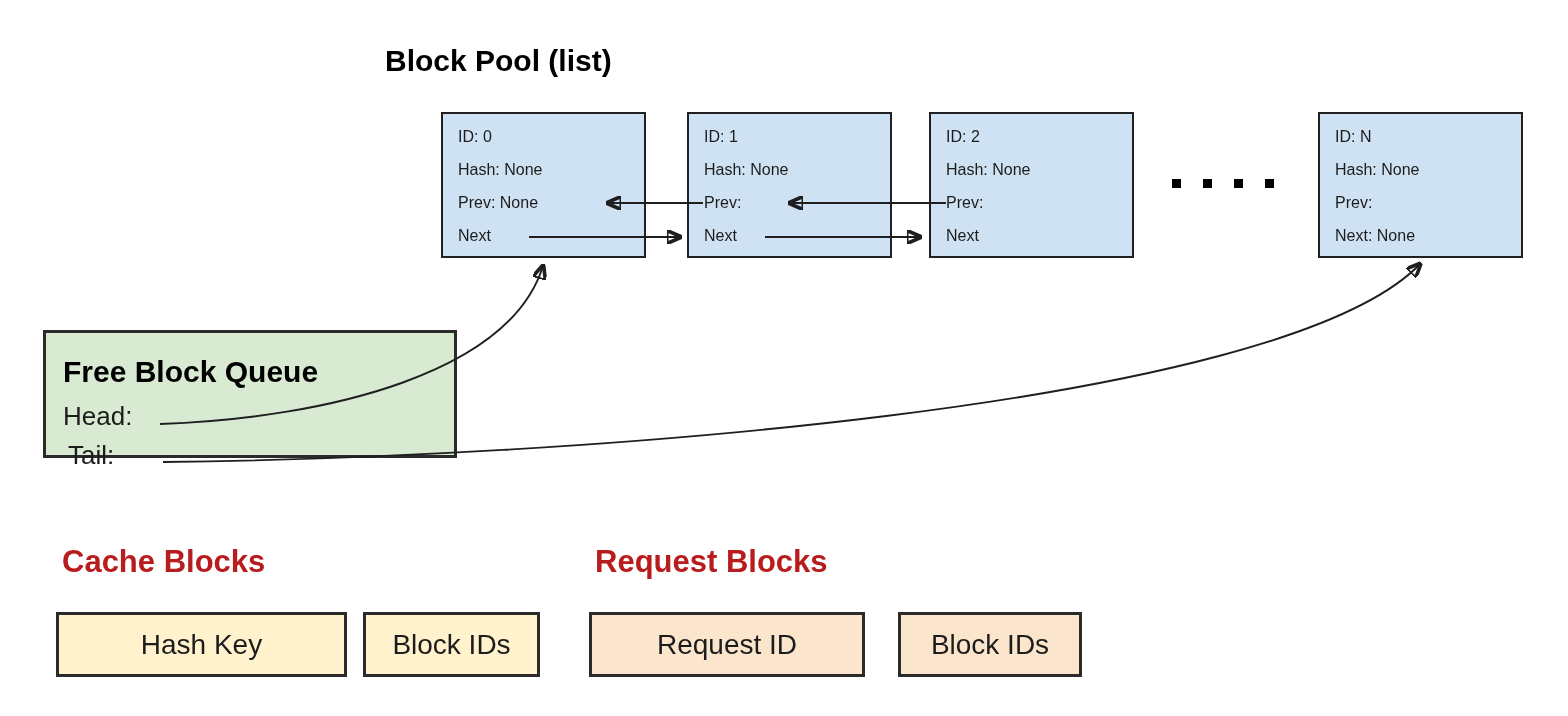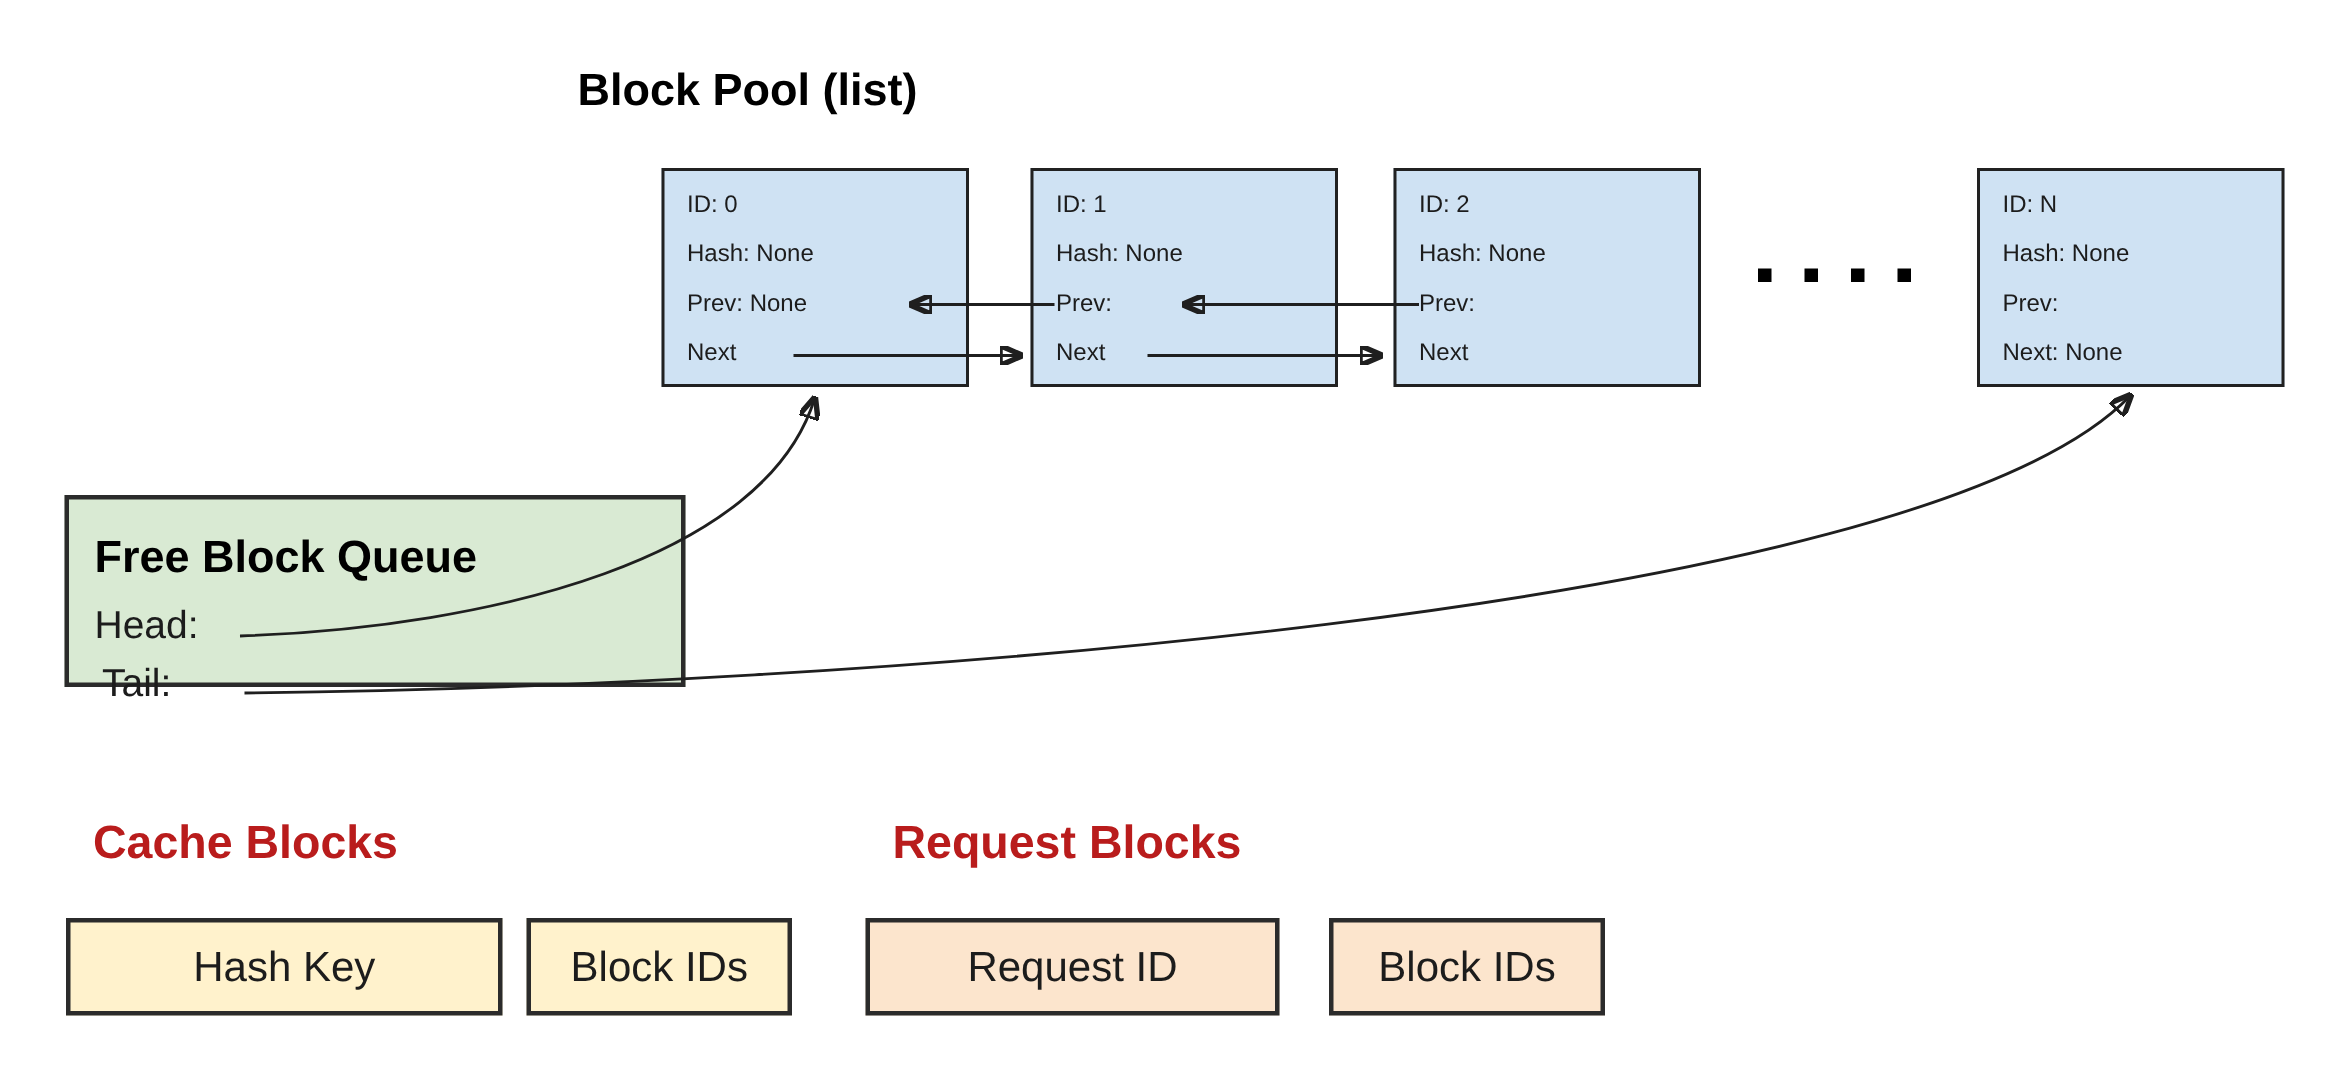--- a/index.html
+++ b/index.html
@@ -89,20 +89,21 @@
     position: absolute;
     top: 612px;
     height: 65px;
     border: 3px solid #2b2b2b;
     box-sizing: border-box;
     display: flex;
     align-items: center;
     justify-content: center;
     font-size: 28px;
     white-space: nowrap;
+    margin-left: 12px;
   }
   .cache-fill { background: #fff2cc; }
   .request-fill { background: #fce5cd; }
   .box-hash-key   { left: 44px;  width: 291px; }
   .box-cache-ids  { left: 351px; width: 177px; }
   .box-request-id { left: 577px; width: 276px; }
   .box-request-ids{ left: 886px; width: 184px; }
   
   svg.arrows {
     position: absolute;

